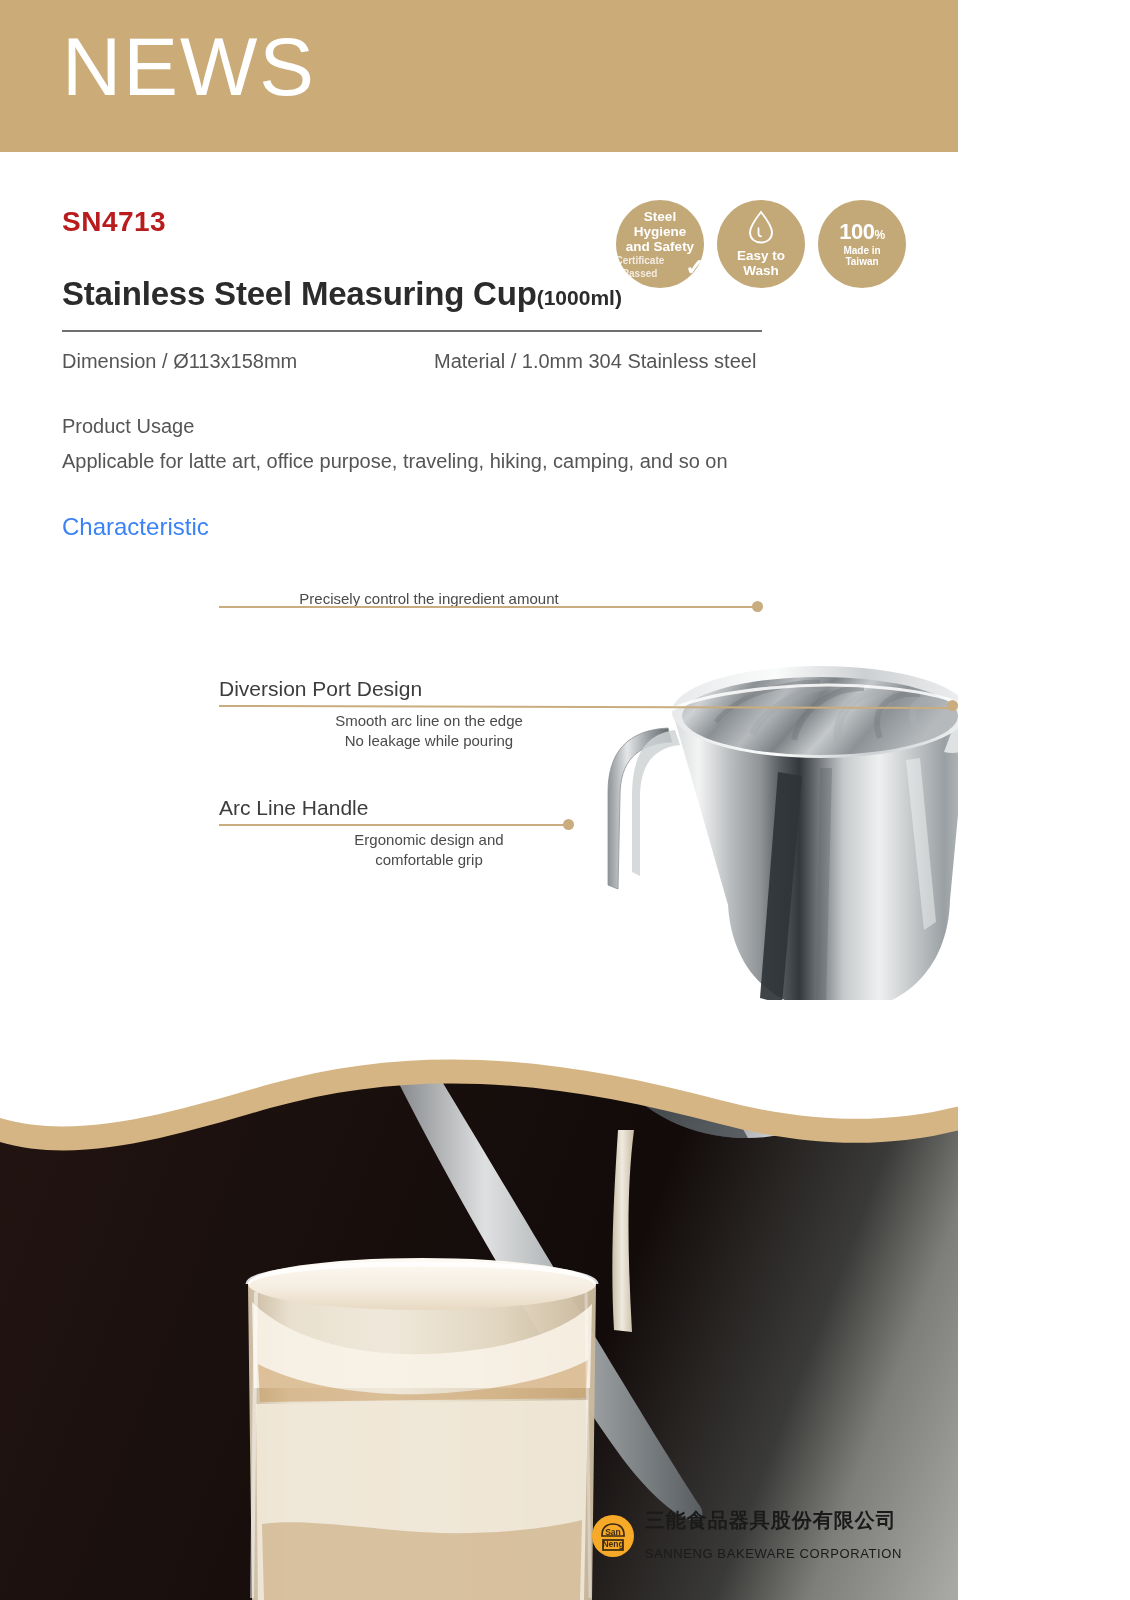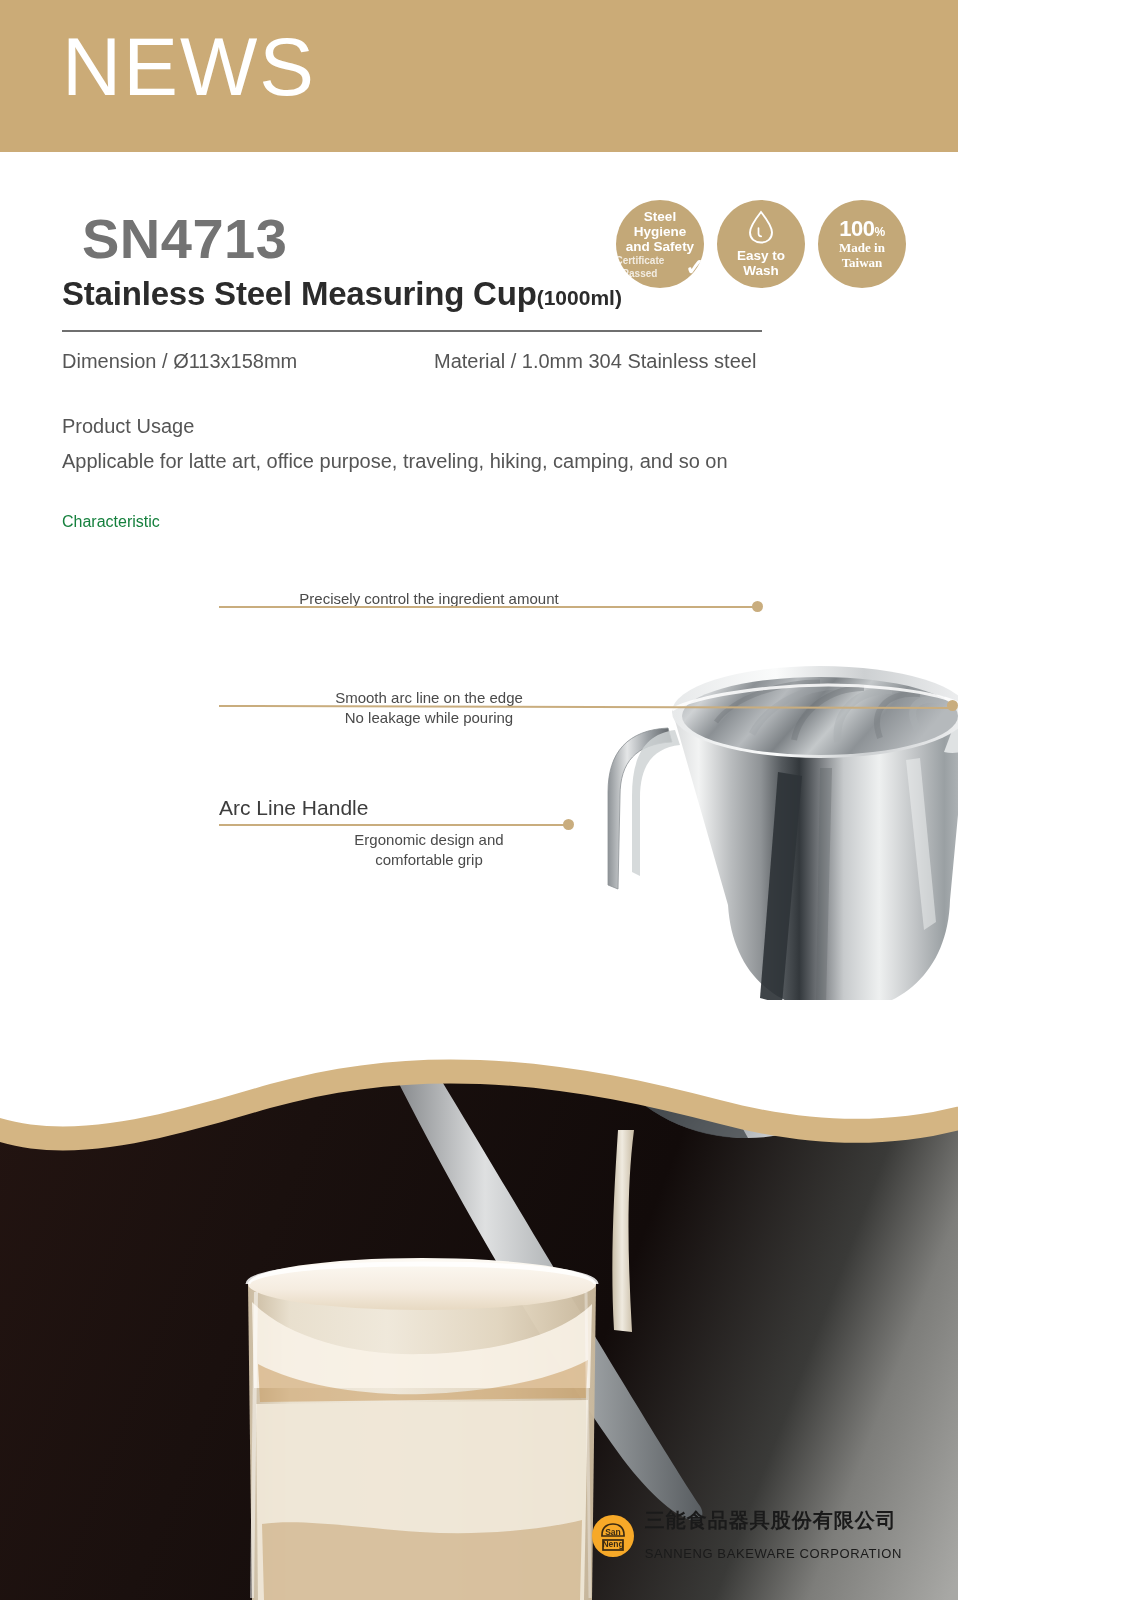--- a/index.html
+++ b/index.html
@@ -19,21 +19,21 @@
     position:absolute; left:62px; top:26px;
     font-size:82px; font-weight:300; letter-spacing:2px;
     color:#ffffff; line-height:1;
     font-family:"Liberation Sans", sans-serif;
   }
   .header-logo { position:absolute; right:62px; top:26px; width:98px; height:104px; }
 
   
   .sku {
     position:absolute; left:62px; top:206px;
-    font-size:56px; font-weight:bold; color:#737373; letter-spacing:0.5px;margin-left:20px;
+    font-size:28px; font-weight:bold; color:#b91c1c; letter-spacing:0.5px;
   }
   .prod-name-row {
     position:absolute; left:62px; top:275px;
     display:flex; align-items:baseline;
   }
   .prod-name { font-size:33px; font-weight:bold; color:#2b2b2b; letter-spacing:-0.2px; }
   .prod-vol  { font-size:21px; font-weight:bold; color:#2b2b2b; margin-left:0; }
 
   .rule {
     position:absolute; left:62px; top:330px; width:700px; height:2px;
@@ -47,32 +47,32 @@
     background:#c3a878; color:#fff;
     display:flex; flex-direction:column; align-items:center; justify-content:center;
     text-align:center; line-height:1.12;
   }
   .badge-strong { font-size:13.5px; font-weight:bold; }
   .badge-sub { font-size:10px; font-weight:bold; opacity:.78; line-height:1.18; margin-top:1px; }
   .badge-cert-row { display:flex; align-items:center; justify-content:center; gap:20px; }
   .badge-check { font-size:23px; font-weight:bold; line-height:.7; margin-left:1px; }
   .badge-100 { font-size:22px; font-weight:bold; letter-spacing:-0.5px; }
   .badge-100 span { font-size:12px; }
-  .badge-made { font-size:13px; font-weight:bold; line-height:1.15;font-family:Liberation Serif, serif; }
+  .badge-made { font-size:10px; font-weight:bold; line-height:1.15; }
   .drop-icon { margin-bottom:4px; }
 
   
   .spec-row { position:absolute; left:62px; top:350px; width:900px; }
   .spec-dim { position:absolute; left:0; top:0; font-size:20px; color:#555; }
   .spec-mat { position:absolute; left:372px; top:0; font-size:20px; color:#555; }
 
   
   .usage-label { position:absolute; left:62px; top:415px; font-size:20px; color:#555; }
   .usage-text  { position:absolute; left:62px; top:450px; font-size:20px; color:#555; }
-  .charac-label{ position:absolute; left:62px; top:513px; font-size:16px; color:#15803d; }
+  .charac-label{ position:absolute; left:62px; top:513px; font-size:24px; color:#3b82f6; }
 
   
   .callout { position:absolute; }
   .callout-title { font-size:21px; color:#3d3d3d; line-height:1.1; }
   .callout-line {
     position:absolute; height:2px; background:#c9ad7e;
   }
   .callout-dot {
     position:absolute; width:11px; height:11px; border-radius:50%;
     background:#c9ad7e;
@@ -245,20 +245,21 @@
     </svg>
   </div>
 
   <div class="callout" style="left:219px; top:578px; width:420px;">
     <div class="callout-desc">Precisely control the ingredient amount</div>
   </div>
   <div class="callout-line" style="left:219px; top:606px; width:540px;"></div>
   <div class="callout-dot" style="left:752px; top:601px;"></div>
 
   <div class="callout" style="left:219px; top:677px; width:420px;">
+    <div class="callout-title">Diversion Port Design</div>
     <div class="callout-desc" style="white-space:pre-line;">Smooth arc line on the edge
 No leakage while pouring</div>
   </div>
   <div class="callout-line" style="left:219px; top:705px; width:735px; transform:rotate(0.15deg); transform-origin:left center;"></div>
   <div class="callout-dot" style="left:947px; top:700px;"></div>
 
   <div class="callout" style="left:219px; top:796px; width:420px;">
     <div class="callout-title">Arc Line Handle</div>
     <div class="callout-desc" style="white-space:pre-line;">Ergonomic design and
 comfortable grip</div>

